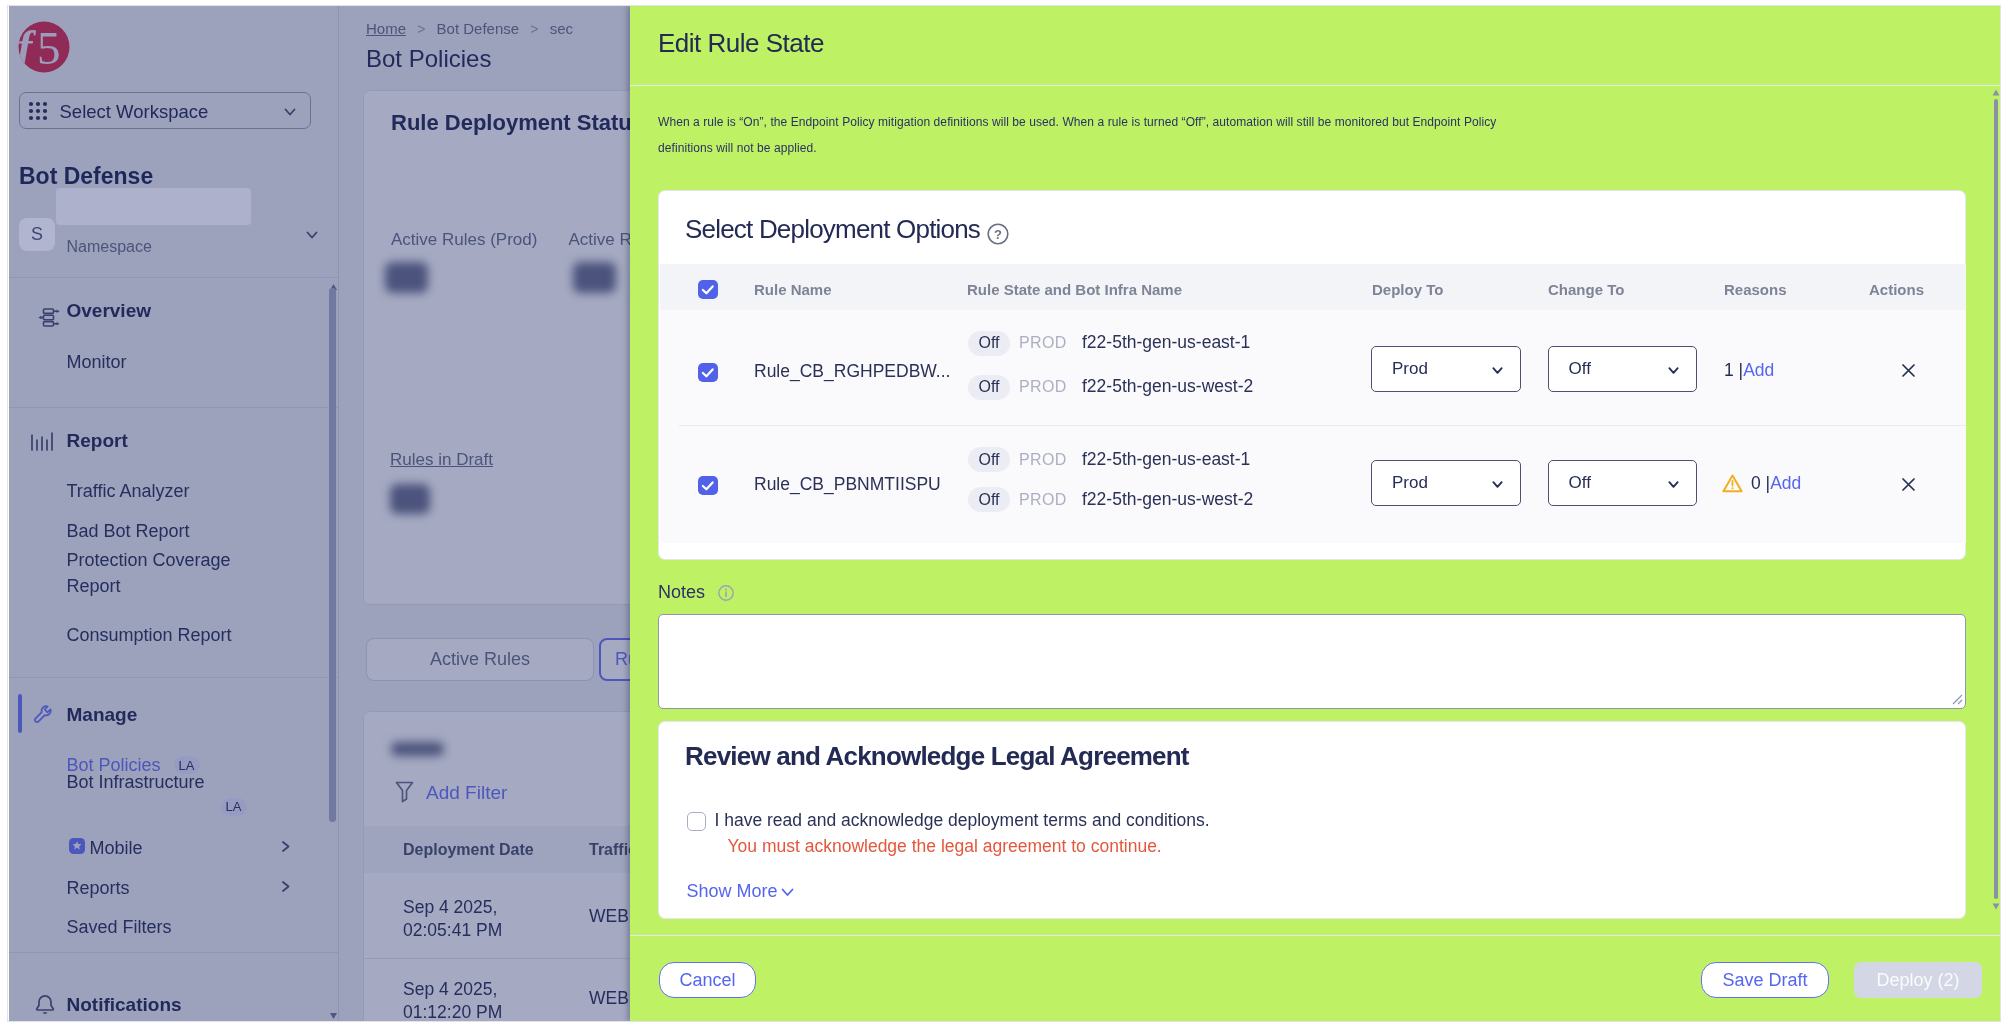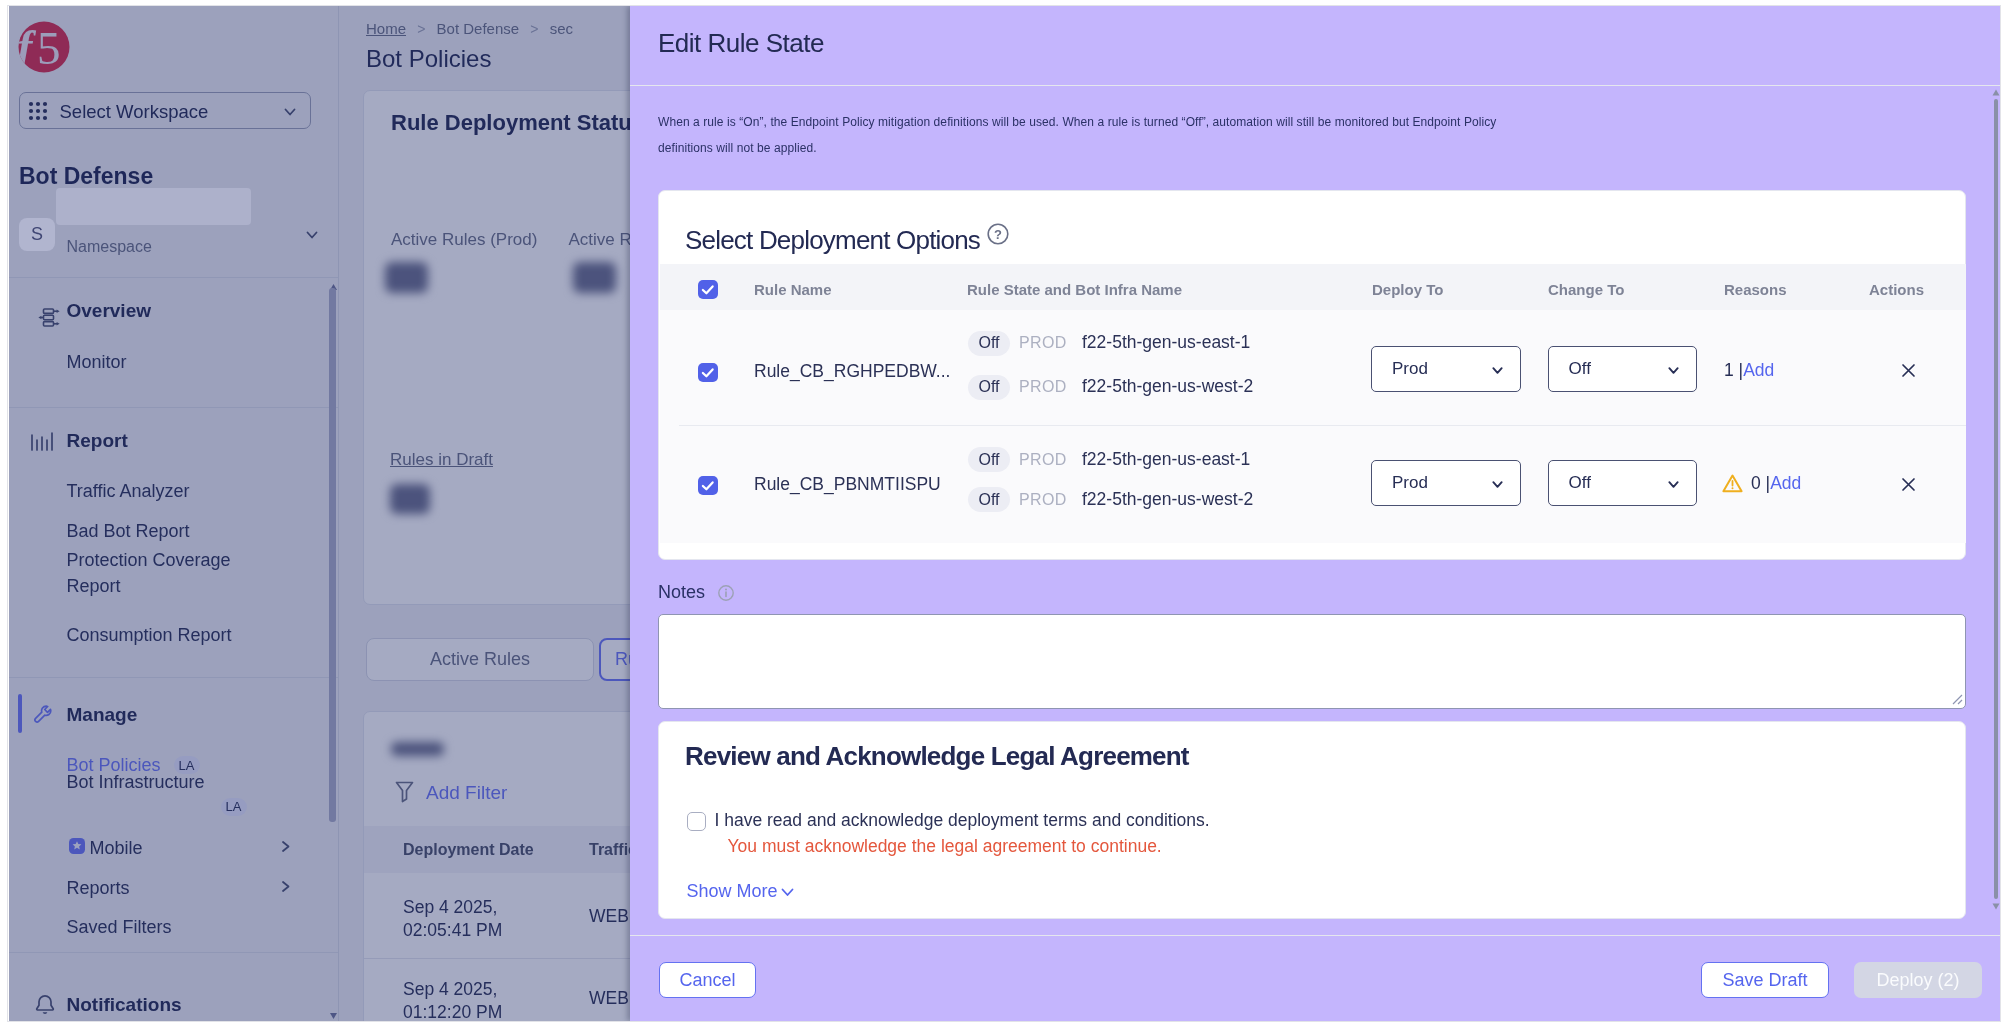--- a/index.html
+++ b/index.html
@@ -12,23 +12,23 @@
 
 #sidebar { position:absolute; left:8.5px; top:6px; width:329px; height:1015px; background:#F0F1F5; z-index:1; }
 .sb-divider { position:absolute; left:0; width:329px; height:1px; background:#DCDFE9; }
 .sb-group { position:absolute; left:58px; font-size:19px; font-weight:700; color:#232A53; }
 .sb-item  { position:absolute; left:58px; font-size:18px; color:#2A3158; }
 
 #main { position:absolute; left:337.5px; top:6px; width:292px; height:1015px; background:#F0F1F5; border-left:1px solid #D9DCE6; z-index:1; overflow:hidden; }
 
 #overlay { position:absolute; left:8.5px; top:6px; width:621px; height:1015px; background:rgba(31,42,102,0.40); z-index:10; }
 
-#drawer { position:absolute; left:629.5px; top:6px; width:1370px; height:1015px; background:#c4b5fd; z-index:20; box-shadow:-3px 0 5px rgba(21,27,62,0.28); }
+#drawer { position:absolute; left:629.5px; top:6px; width:1370px; height:1015px; background:#bef264; z-index:20; box-shadow:-3px 0 5px rgba(21,27,62,0.28); }
 .sec { position:absolute; border:1.5px solid #E4E6EF; border-radius:7px; background:#fff; }
-.btn { position:absolute; border:1.5px solid #6472F1; border-radius:7px; color:#5565EE; font-size:18px; display:flex; align-items:center; justify-content:center; background:#fff; }
+.btn { position:absolute; border:1.5px solid #6472F1; border-radius:15px; color:#5565EE; font-size:18px; display:flex; align-items:center; justify-content:center; background:#fff; }
 select.ctl, .ctl { position:absolute; border:1.3px solid #4A5172; border-radius:5px; background:#fff; color:#272E55; font-size:17px; }
 .pill { position:absolute; width:42px; height:25px; background:#ECEDF4; border-radius:13px; color:#2B3156; font-size:16px; display:flex; align-items:center; justify-content:center; }
 .prod { position:absolute; color:#ACB0C1; font-size:16px; letter-spacing:0.4px; }
 .infra { position:absolute; color:#2B3156; font-size:17.5px; }
 .cbx { position:absolute; width:19.5px; height:19.5px; border-radius:5px; background:#5161E8; }
 .hdrcell { position:absolute; font-size:15px; font-weight:700; color:#7E8396; }
 </style>
 </head>
 <body>
 <div id="stage">
@@ -190,21 +190,21 @@
   </div>
   <div id="overlay"></div>
   <div class="abs" style="left:55.5px;top:188px;width:195px;height:37px;background:#ADB1CB;border-radius:4px;z-index:11;"></div>
   <div class="abs" style="left:19px;top:218px;width:36px;height:33px;background:#B1B5CF;border-radius:8px;font-size:18px;color:#3F4573;display:flex;align-items:center;justify-content:center;z-index:11;">S</div>
   <div id="drawer">
     <div class="abs" style="left:28.5px;top:21.5px;font-size:26px;font-weight:500;letter-spacing:-0.5px;color:#232A53;">Edit Rule State</div>
     <div class="abs" style="left:0;top:78.5px;width:1370px;height:1.5px;background:#E5E7EE;"></div>
     <div class="abs" style="left:28.5px;top:104px;width:1312px;font-size:12px;letter-spacing:0.08px;line-height:25.5px;color:#2B3166;">When a rule is “On”, the Endpoint Policy mitigation definitions will be used. When a rule is turned “Off”, automation will still be monitored but Endpoint Policy<br>definitions will not be applied.</div>
 
     <div class="sec" style="left:28.5px;top:184px;width:1308px;height:370px;">
-      <div class="abs" style="left:26px;top:34px;font-size:26px;font-weight:500;letter-spacing:-0.8px;color:#232A53;">Select Deployment Options</div>
+      <div class="abs" style="left:26px;top:23px;font-size:26px;font-weight:500;letter-spacing:-0.8px;color:#232A53;">Select Deployment Options</div>
       <svg class="abs" style="left:328px;top:32px;" width="22" height="22" viewBox="0 0 22 22">
         <circle cx="11" cy="11" r="9.8" fill="none" stroke="#6A7087" stroke-width="1.6"></circle>
         <text x="11" y="15.8" text-anchor="middle" font-size="13" font-weight="700" fill="#6A7087">?</text>
       </svg>
       <div class="abs" style="left:1px;top:72.5px;width:1306px;height:46px;background:#F3F4F8;"></div>
       <div class="abs" style="left:1px;top:118.5px;width:1306px;height:115px;background:#FAFAFC;"></div>
       <div class="abs" style="left:1px;top:233.5px;width:1306px;height:118.5px;background:#FAFAFC;"></div>
       <div class="abs" style="left:20px;top:233.5px;width:1287px;height:1px;background:#E8EAF0;"></div>
 
       <div class="cbx" style="left:39px;top:88.5px;"><svg width="19.5" height="19.5" viewBox="0 0 20 20">

